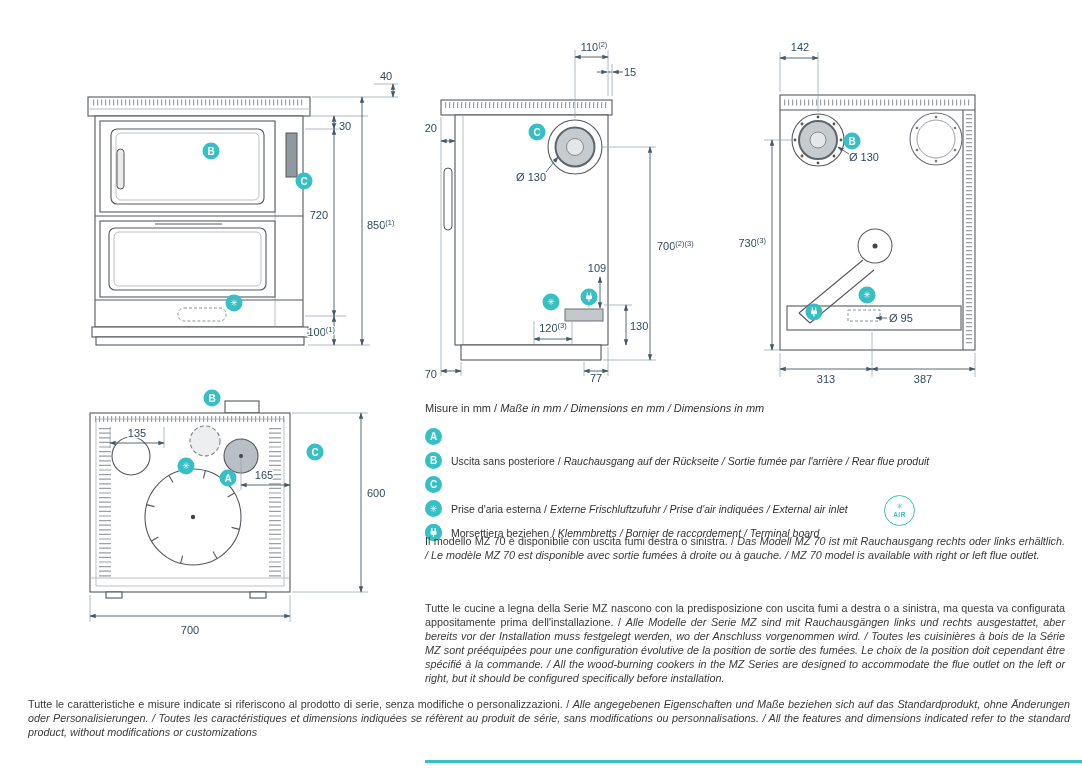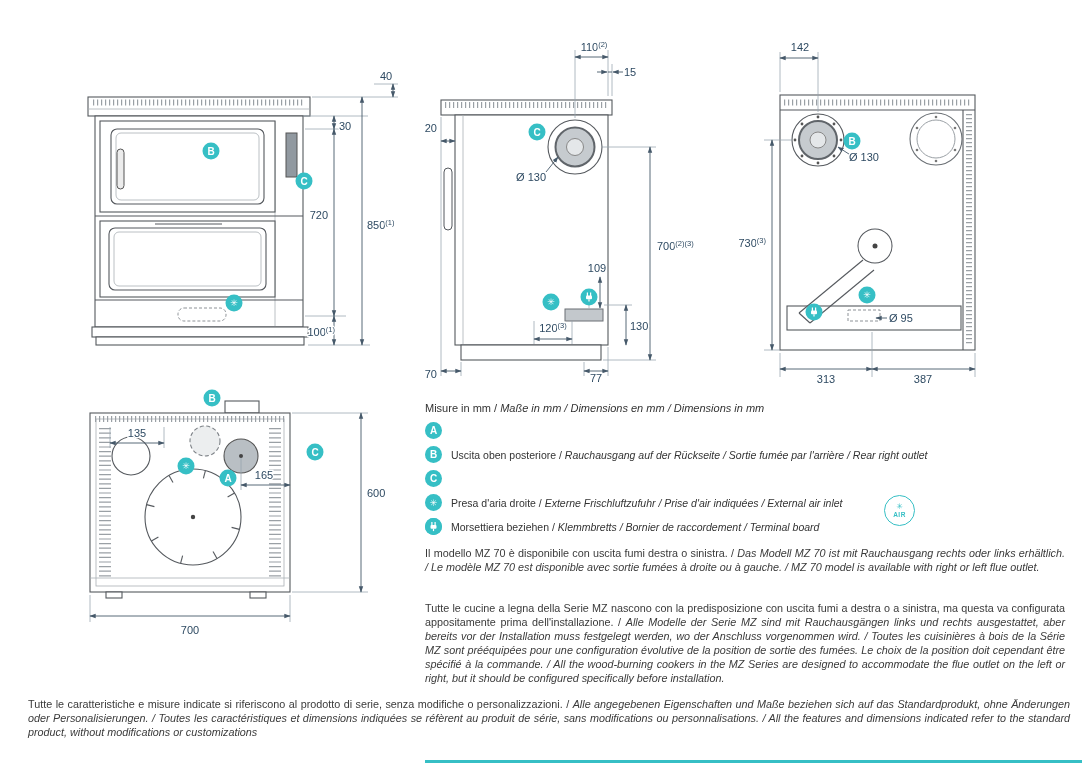--- a/index.html
+++ b/index.html
@@ -22,21 +22,21 @@
   .hatchv { stroke:#9aa0a5; stroke-width:12; stroke-dasharray:1.2 3.4; fill:none; }
 
   text.dtxt { font-family:"Liberation Sans",sans-serif; font-size:11px; fill:#2e4a62;
               paint-order:stroke; stroke:#ffffff; stroke-width:2.5px; }
   text.mkt  { font-family:"Liberation Sans",sans-serif; font-size:10px; font-weight:bold; fill:#fff; text-anchor:middle; }
   text.mks  { font-family:"Liberation Sans",sans-serif; font-size:9px;  fill:#fff; text-anchor:middle; }
   .plugG line { stroke:#fff; stroke-width:1.2; }
 
   
   .legend { position:absolute; left:425px; top:402px; width:652px; color:#333; }
-  .legend-title { font-size:11px; color:#333; margin-bottom:8px; }
+  .legend-title { font-size:11px; color:#333; margin-bottom:14px; }
   .legend-title i, .lg-text i, .para i { font-style: italic; }
   .legend-row { display:flex; align-items:center; margin-bottom:7px; height:17px; }
   .mk { width:17px; height:17px; min-width:17px; border-radius:50%; background:#36bfc5; color:#fff;
         font-size:10px; font-weight:bold; display:inline-flex; align-items:center; justify-content:center; margin-right:9px; }
   .mk.flake { font-size:9px; font-weight:normal; }
   .lg-text { font-size:10.5px; color:#333; white-space:nowrap; }
 
   .air-badge { position:absolute; left:884px; top:495px; width:31px; height:31px; border:1.6px solid #36bfc5;
                border-radius:50%; display:flex; flex-direction:column; align-items:center; justify-content:center;
                color:#36bfc5; }
@@ -322,28 +322,28 @@
 </svg>
 
 <div class="legend">
   <div class="legend-title"><span>Misure in mm / </span><i>Maße in mm / Dimensions en mm / Dimensions in mm</i></div>
 
   <div class="legend-row">
     <span class="mk">A</span>
   </div>
   <div class="legend-row">
     <span class="mk">B</span>
-    <span class="lg-text"><span>Uscita oben posteriore / </span><i>Rauchausgang auf der Rückseite / Sortie fumée par l'arrière / Rear right outlet</i></span>
+    <span class="lg-text"><span>Uscita sans posteriore / </span><i>Rauchausgang auf der Rückseite / Sortie fumée par l'arrière / Rear flue produit</i></span>
   </div>
   <div class="legend-row">
     <span class="mk">C</span>
   </div>
   <div class="legend-row">
     <span class="mk flake">✳</span>
-    <span class="lg-text"><span>Presa d'aria droite / </span><i>Externe Frischluftzufuhr / Prise d'air indiquées / External air inlet</i></span>
+    <span class="lg-text"><span>Prise d'aria esterna / </span><i>Externe Frischluftzufuhr / Prise d'air indiquées / External air inlet</i></span>
   </div>
   <div class="legend-row">
     <span class="mk">
           <svg width="17" height="17" viewBox="-8.5 -8.5 17 17">
             <circle r="8.5" fill="#36bfc5"></circle>
             <g class="plugG">
               <line x1="-1.6" y1="-4.4" x2="-1.6" y2="-1"></line>
               <line x1="1.6" y1="-4.4" x2="1.6" y2="-1"></line>
               <rect x="-3" y="-1.4" width="6" height="3.6" rx="1" fill="#fff" stroke="none"></rect>
               <line x1="0" y1="2.2" x2="0" y2="4.6"></line>
@@ -352,21 +352,21 @@
         </span>
     <span class="lg-text"><span>Morsettiera beziehen / </span><i>Klemmbretts / Bornier de raccordement / Terminal board</i></span>
   </div>
 </div>
 
 <div class="air-badge">
   <span class="air-flake">✳</span>
   <span class="air-text">AIR</span>
 </div>
 
-<p class="para" style="left:425px; top:546px; width:640px;"><span>Il modello MZ 70 è disponibile con uscita fumi destra o sinistra. / </span><i>Das Modell MZ 70 ist mit Rauchausgang rechts oder links erhältlich. / Le modèle MZ 70 est disponible avec sortie fumées à droite ou à gauche. / MZ 70 model is available with right or left flue outlet.</i></p>
+<p class="para" style="left:425px; top:534px; width:640px;"><span>Il modello MZ 70 è disponibile con uscita fumi destra o sinistra. / </span><i>Das Modell MZ 70 ist mit Rauchausgang rechts oder links erhältlich. / Le modèle MZ 70 est disponible avec sortie fumées à droite ou à gauche. / MZ 70 model is available with right or left flue outlet.</i></p>
 
 <p class="para" style="left:425px; top:601px; width:640px;"><span>Tutte le cucine a legna della Serie MZ nascono con la predisposizione con uscita fumi a destra o a sinistra, ma questa va configurata appositamente prima dell'installazione. / </span><i>Alle Modelle der Serie MZ sind mit Rauchausgängen links und rechts ausgestattet, aber bereits vor der Installation muss festgelegt werden, wo der Anschluss vorgenommen wird. / Toutes les cuisinières à bois de la Série MZ sont prééquipées pour une configuration évolutive de la position de sortie des fumées. Le choix de la position doit cependant être spécifié à la commande. / All the wood-burning cookers in the MZ Series are designed to accommodate the flue outlet on the left or right, but it should be configured specifically before installation.</i></p>
 
 <p class="para" style="left:28px; top:697px; width:1042px;"><span>Tutte le caratteristiche e misure indicate si riferiscono al prodotto di serie, senza modifiche o personalizzazioni. / </span><i>Alle angegebenen Eigenschaften und Maße beziehen sich auf das Standardprodukt, ohne Änderungen oder Personalisierungen. / Toutes les caractéristiques et dimensions indiquées se réfèrent au produit de série, sans modifications ou personnalisations. / All the features and dimensions indicated refer to the standard product, without modifications or customizations</i></p>
 
 <div class="footer-rule"></div>
 
 </div>
 
 </body></html>

